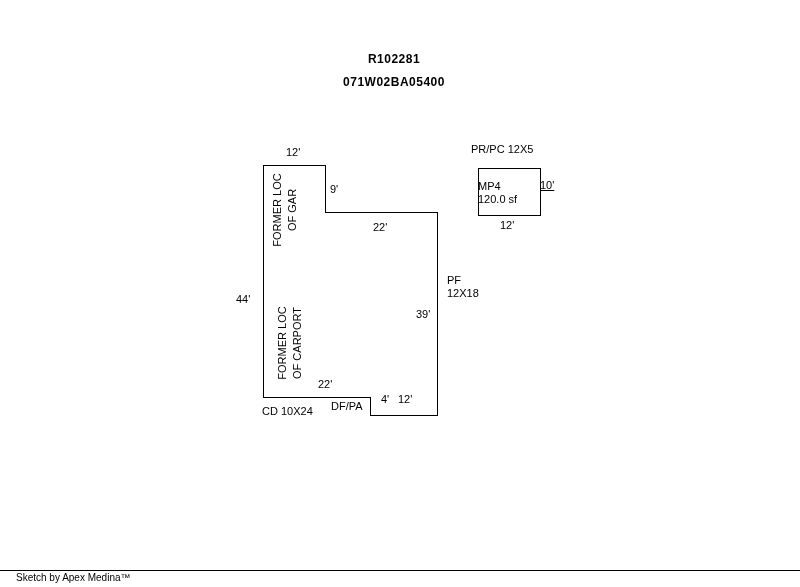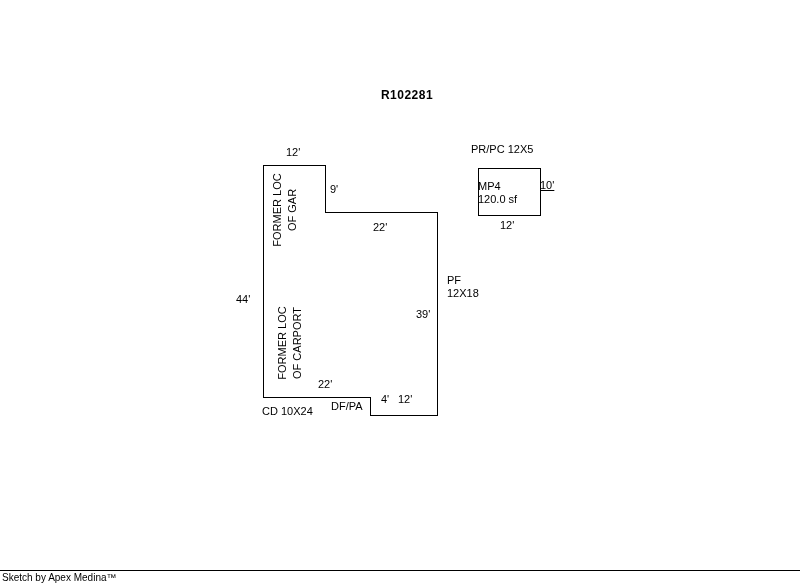--- a/index.html
+++ b/index.html
@@ -23,27 +23,26 @@
   }
   .lbl {
     position: absolute;
     font-size: 11px;
     line-height: 12px;
     white-space: nowrap;
     color: #000000;
   }
   .hdr {
     position: absolute;
-    left: 17px;
+    left: 4px;
     width: 780px;
     text-align: center;
     font-size: 12px;
     font-weight: bold;
     letter-spacing: 0.5px;
-    margin-top: 36px;
   }
   .centered-block {
     position: absolute;
     text-align: center;
     font-size: 11px;
     line-height: 15px;
   }
   .centered-block span { display: block; }
   .vert {
     position: absolute;
@@ -54,38 +53,39 @@
   }
   .vert span { display: block; white-space: nowrap; }
   .small-block {
     position: absolute;
     font-size: 11px;
     line-height: 13px;
   }
   .small-block span { display: block; white-space: nowrap; }
   .footer-credit {
     position: absolute;
-    left: 2px;
+    left: 16px;
     top: 572px;
     font-size: 10px;
     line-height: 12px;
   }
 </style>
 </head>
 <body>
 
 <div class="canvas">
 
   <svg width="800" height="587" viewBox="0 0 800 587" shape-rendering="crispEdges">
     <polygon points="263.5,165.5 325.5,165.5 325.5,212.5 437.5,212.5 437.5,415.5 370.5,415.5 370.5,397.5 263.5,397.5" fill="none" stroke="#000000" stroke-width="1"></polygon>
     <rect x="478.5" y="168.5" width="62" height="47" fill="none" stroke="#000000" stroke-width="1"></rect>
     <line x1="0" y1="570.5" x2="800" y2="570.5" stroke="#000000" stroke-width="1"></line>
   </svg>
 
   <div class="hdr" style="top:52px;">R102281</div>
+  <div class="hdr" style="top:75px;">071W02BA05400</div>
 
   <div class="lbl" style="left:286px; top:146px;">12'</div>
   <div class="lbl" style="left:330px; top:183px;">9'</div>
   <div class="lbl" style="left:373px; top:221px;">22'</div>
   <div class="lbl" style="left:236px; top:276px;margin-top:17px;">44'</div>
   <div class="lbl" style="left:416px; top:308px;">39'</div>
   <div class="lbl" style="left:318px; top:378px;">22'</div>
   <div class="lbl" style="left:381px; top:393px;">4'</div>
   <div class="lbl" style="left:398px; top:393px;">12'</div>
 

